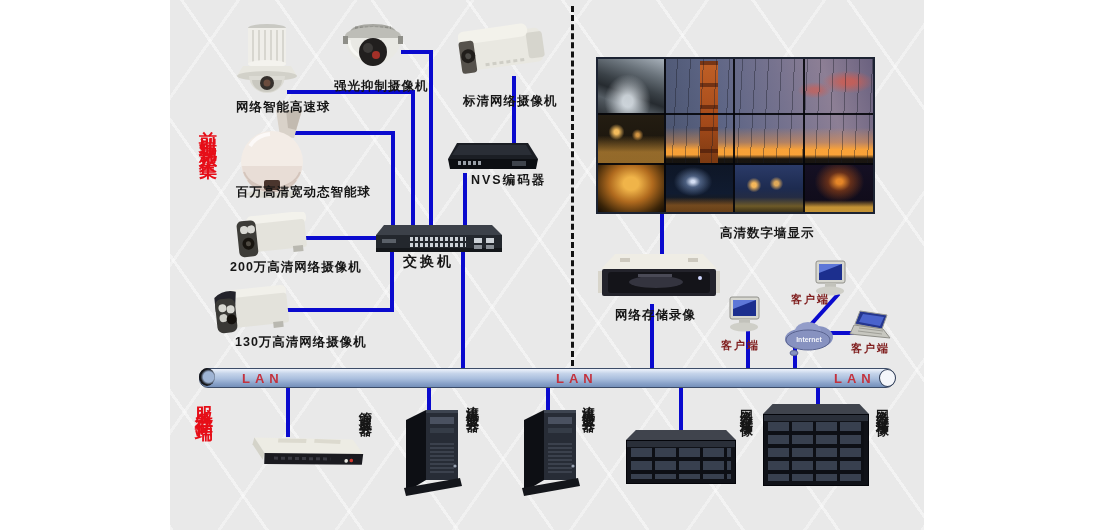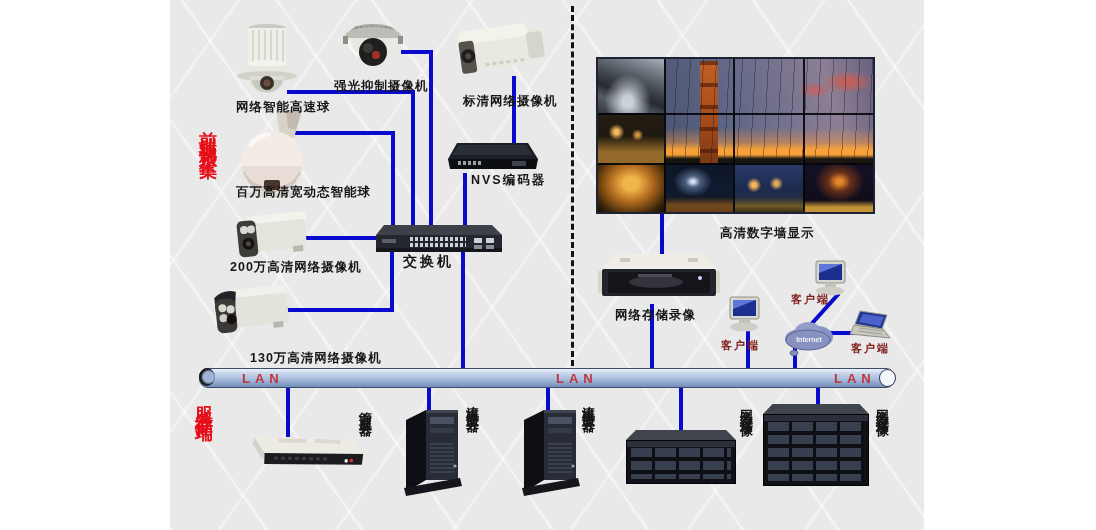--- a/index.html
+++ b/index.html
@@ -351,21 +351,21 @@
   </div>
 
   <div class="red-title-v" style="left:196px;top:116px;">前端视频采集</div>
   <div class="red-title-v" style="left:192px;top:392px;letter-spacing:4px;">服务存储端</div>
 
   <div class="lbl" style="left:236px;top:99px;">网络智能高速球</div>
   <div class="lbl" style="left:334px;top:78px;">强光抑制摄像机</div>
   <div class="lbl" style="left:463px;top:93px;">标清网络摄像机</div>
   <div class="lbl" style="left:236px;top:184px;">百万高清宽动态智能球</div>
   <div class="lbl" style="left:230px;top:259px;">200万高清网络摄像机</div>
-  <div class="lbl" style="left:235px;top:350px;margin-left:15px;">130万高清网络摄像机</div>
+  <div class="lbl" style="left:235px;top:334px;">130万高清网络摄像机</div>
   <div class="lbl" style="left:471px;top:172px;letter-spacing:2px;">NVS编码器</div>
   <div class="lbl" style="left:403px;top:253px;font-size:14px;letter-spacing:3px;">交换机</div>
   <div class="lbl" style="left:720px;top:217px;margin-top:8px;">高清数字墙显示</div>
   <div class="lbl" style="left:615px;top:307px;">网络存储录像</div>
 
   <div class="client-lbl" style="left:791px;top:292px;">客户端</div>
   <div class="client-lbl" style="left:721px;top:338px;">客户端</div>
   <div class="client-lbl" style="left:851px;top:341px;">客户端</div>
 
   <div class="lbl-v" style="left:356px;top:402px;">管理服务器</div>

